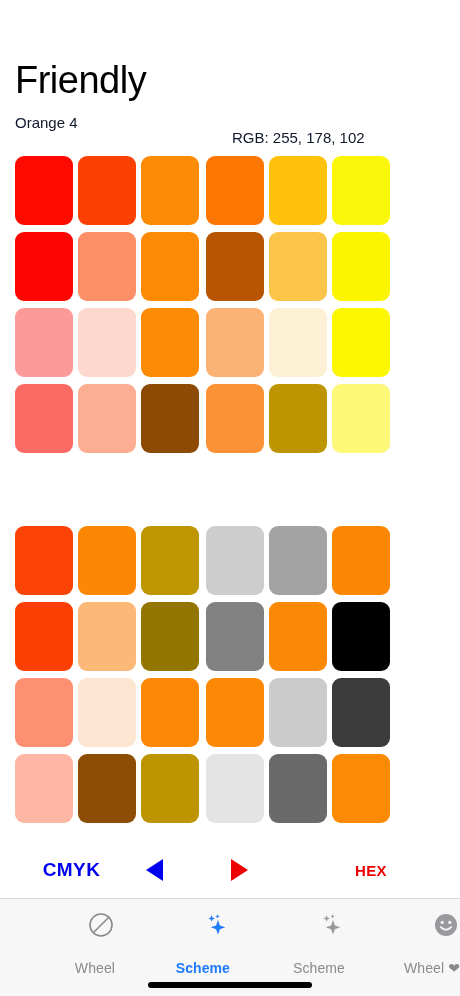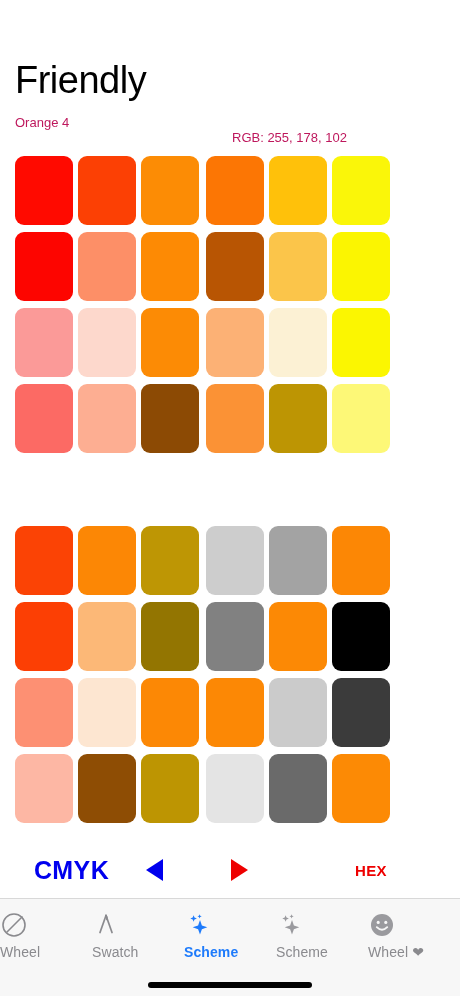--- a/index.html
+++ b/index.html
@@ -24,22 +24,22 @@
   .title {
     font-size: 38px;
     font-weight: 400;
     color: #000000;
     letter-spacing: -0.5px;
     line-height: 44px;
   }
   .sublabels {
     display: flex;
     margin-top: 12px;
-    font-size: 13px;
-    color: #be185d;
+    font-size: 15px;
+    color: #0f172a;
     line-height: 18px;
   }
   .sub-left { width: 217px; }
   .sub-right { flex: 1; margin-top: 15px; }
 
   
   .grid-area {
     position: relative;
     padding-left: 15px;
     padding-top: 9px;
@@ -73,21 +73,21 @@
     align-items: center;
   }
   .ctl {
     display: flex;
     align-items: center;
     justify-content: center;
     height: 44px;
   }
   .ctl-cmyk {
     width: 112px;
-    font-size: 25px;
+    font-size: 19px;
     font-weight: bold;
     color: #0000EE;
     letter-spacing: 0.4px;
     padding-left: 31px;
   }
   .ctl-prev { width: 85px; }
   .ctl-index {
     width: 86px;
     font-size: 25px;
     font-weight: bold;
@@ -125,23 +125,23 @@
     background: #F7F7F7;
     border-top: 1px solid #D8D8D8;
     display: flex;
     align-items: flex-start;
     padding-top: 11px;
   }
   .tab {
     flex: 1;
     display: flex;
     flex-direction: column;
-    align-items: flex-start;
+    align-items: flex-end;
     justify-content: flex-start;
-    gap: 4px;
+    gap: 20px;
   }
   .tab-icon {
     height: 30px;
     display: flex;
     align-items: center;
     justify-content: center;
   }
   .tab-label {
     font-size: 14px;
     color: #8A8A8E;
@@ -254,30 +254,20 @@
     <div class="tab">
       <span class="tab-icon">
         <svg width="28" height="28" viewBox="0 0 28 28" fill="none">
           <circle cx="14" cy="14" r="11" stroke="#8A8A8E" stroke-width="1.6"></circle>
           <line x1="22.5" x2="6.5" y1="5.5" y2="21.5" stroke="#8A8A8E" stroke-width="1.6"></line>
         </svg>
       </span>
       <span class="tab-label">Wheel</span>
     </div>
 
-    <div class="tab">
-      <span class="tab-icon">
-        <svg width="28" height="28" viewBox="0 0 28 28" fill="none">
-          <path d="M14 4.5 L8 21.5" stroke="#8A8A8E" stroke-width="1.7" stroke-linecap="round"></path>
-          <path d="M14 4.5 L20 21.5" stroke="#8A8A8E" stroke-width="1.7" stroke-linecap="round"></path>
-          <path d="M14 4.5 Q15.6 6.6 14.9 8.4" stroke="#8A8A8E" stroke-width="1.7" stroke-linecap="round"></path>
-        </svg>
-      </span>
-      <span class="tab-label">Swatch</span>
-    </div>
 
     <div class="tab active">
       <span class="tab-icon">
         <svg width="28" height="28" viewBox="0 0 28 28">
           <path d="M16 9 L17.9 14.4 L23.3 16.3 L17.9 18.2 L16 23.6 L14.1 18.2 L8.7 16.3 L14.1 14.4 Z" fill="#1E7BFB"></path>
           <path d="M9.6 4.2 L10.5 6.6 L12.9 7.5 L10.5 8.4 L9.6 10.8 L8.7 8.4 L6.3 7.5 L8.7 6.6 Z" fill="#1E7BFB"></path>
           <path d="M15.6 3.2 L16.2 4.7 L17.7 5.3 L16.2 5.9 L15.6 7.4 L15 5.9 L13.5 5.3 L15 4.7 Z" fill="#1E7BFB"></path>
         </svg>
       </span>
       <span class="tab-label">Scheme</span>

